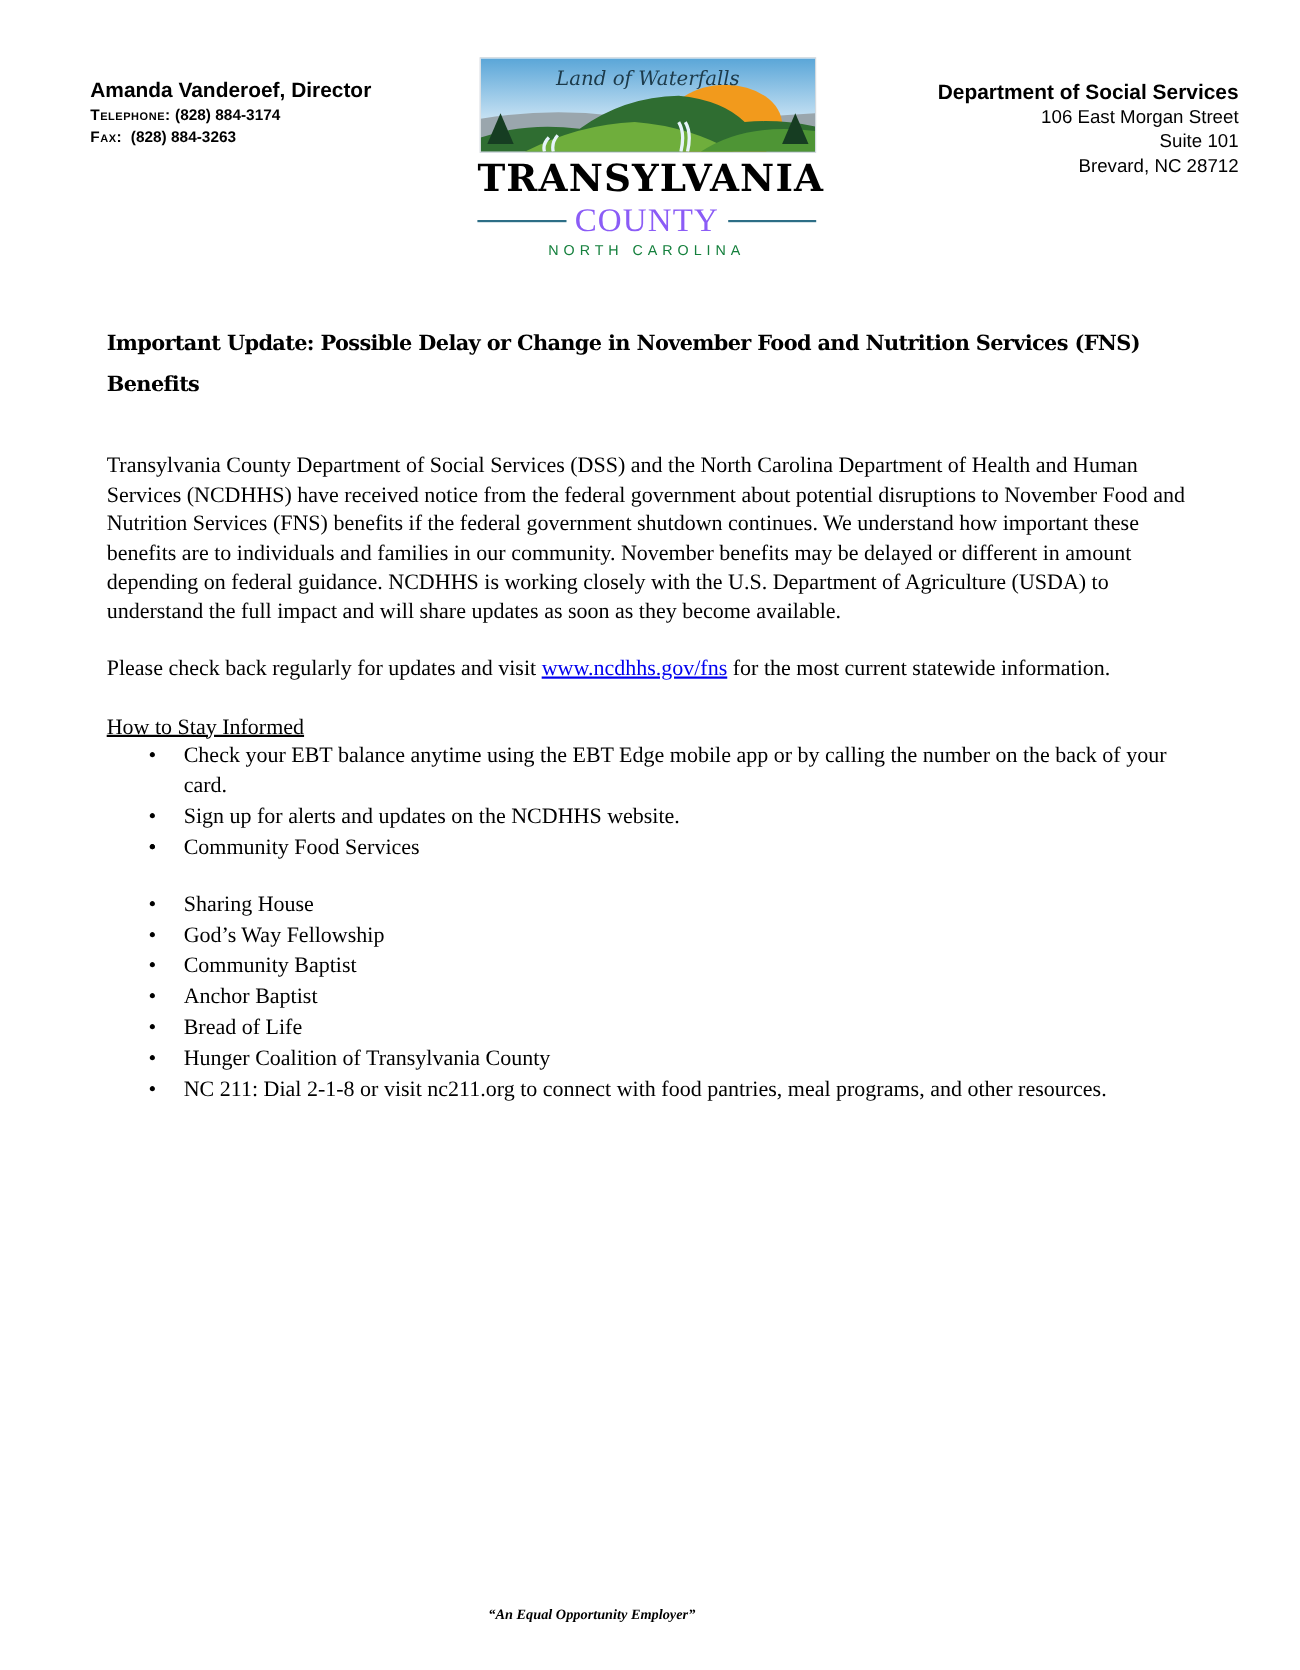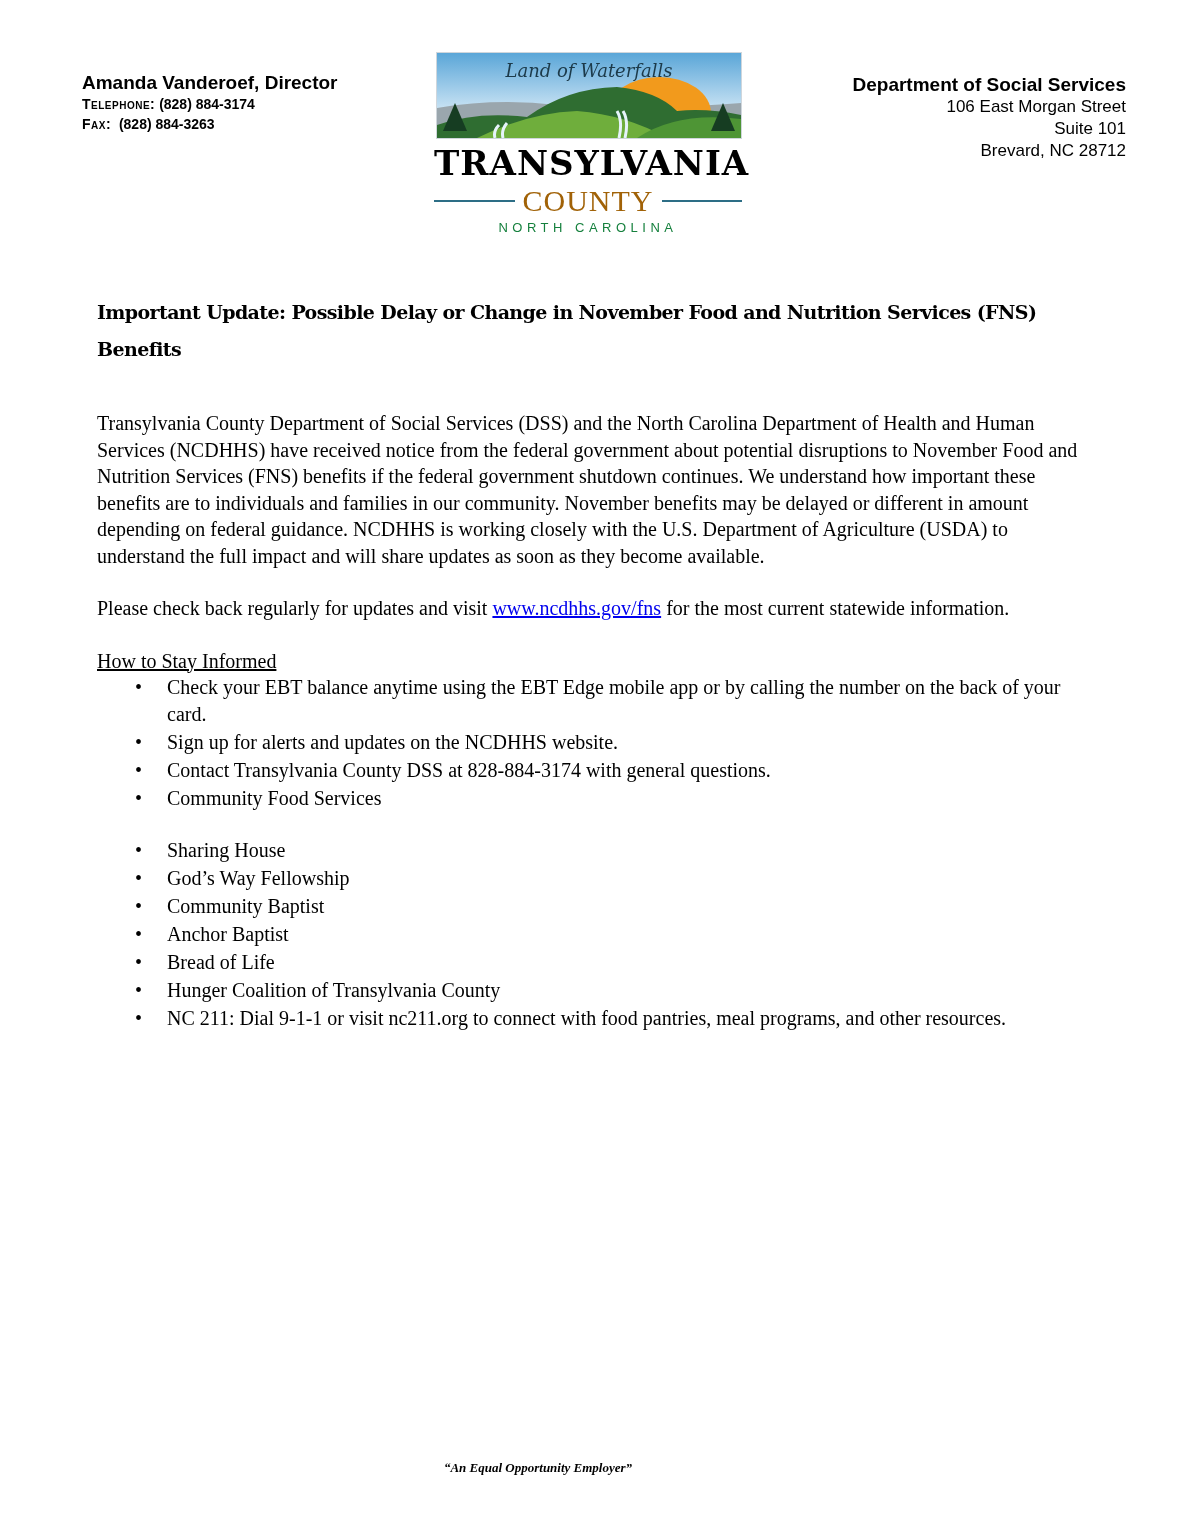--- a/index.html
+++ b/index.html
@@ -9,21 +9,21 @@
   .contact { font-size: 14px; font-weight: bold; line-height: 20px; }
   .contact .sc { font-variant: small-caps; letter-spacing: 0.5px; }
   .header-right { position: absolute; right: 56px; top: 74px; text-align: right; font-family: "Liberation Sans", sans-serif; }
   .dept { font-size: 19px; font-weight: bold; line-height: 22px; }
   .addr { font-size: 17px; line-height: 22px; }
   .logo { position: absolute; left: 434px; top: 52px; width: 308px; height: 186px; }
   .logo-banner { position: absolute; left: 2px; top: 0; width: 304px; height: 85px; overflow: hidden; border: 1px solid #cfd6dc; }
   .logo-name { position: absolute; left: 0; top: 92px; width: 308px; text-align: center; font-family: "DejaVu Serif", serif; font-weight: bold; font-size: 34px; color: #000000; letter-spacing: 1px; line-height: 38px; }
   .logo-county-row { position: absolute; left: 0; top: 133px; width: 308px; height: 32px; display: flex; align-items: center; }
   .logo-line { flex: 1; height: 2px; background: #2d6e86; }
-  .logo-county { font-family: "Liberation Serif", serif; font-size: 30px; color: #a16207; padding: 0 8px; letter-spacing: 1px; line-height: 30px; }
+  .logo-county { font-family: "Liberation Serif", serif; font-size: 30px; color: #8b5cf6; padding: 0 8px; letter-spacing: 1px; line-height: 30px; }
   .logo-state { position: absolute; left: 0; top: 168px; width: 308px; text-align: center; font-family: "Liberation Sans", sans-serif; font-size: 13px; letter-spacing: 4.5px; color: #15803d; }
   .title { position: absolute; left: 97px; top: 294px; width: 990px; font-family: "DejaVu Serif", serif; font-weight: bold; font-size: 19px; line-height: 37px; color: #000; letter-spacing: -0.6px; }
   .body { position: absolute; left: 97px; top: 410px; width: 995px; font-family: "Liberation Serif", serif; font-size: 20px; line-height: 26.5px; }
   .body p { margin: 0; }
   .gap { height: 26px; }
   a.link { color: #0000ee; text-decoration: underline; }
   .section-heading { text-decoration: underline; }
   ul { margin: 0; padding: 0 0 0 70px; list-style: none; }
   ul li { position: relative; line-height: 26.5px; margin-bottom: 1.5px; }
   ul li .bullet { position: absolute; left: -32px; top: 0; }
@@ -92,28 +92,28 @@
   <p>Transylvania County Department of Social Services (DSS) and the North Carolina Department of Health and Human Services (NCDHHS) have received notice from the federal government about potential disruptions to November Food and Nutrition Services (FNS) benefits if the federal government shutdown continues. We understand how important these benefits are to individuals and families in our community. November benefits may be delayed or different in amount depending on federal guidance. NCDHHS is working closely with the U.S. Department of Agriculture (USDA) to understand the full impact and will share updates as soon as they become available.</p>
   <div class="gap"></div>
   <p>
     <span>Please check back regularly for updates and visit </span><a class="link" href="#">www.ncdhhs.gov/fns</a><span> for the most current statewide information.</span>
   </p>
   <div class="gap"></div>
   <div class="section-heading">How to Stay Informed</div>
   <ul>
     <li><span class="bullet">•</span><span>Check your EBT balance anytime using the EBT Edge mobile app or by calling the number on the back of your card.</span></li>
     <li><span class="bullet">•</span><span>Sign up for alerts and updates on the NCDHHS website.</span></li>
-    <li><span class="bullet">•</span><span>Contact Transylvania County DSS at 828-884-3174 with general questions.</span></li>
+    <li><span class="bullet">•</span></li>
     <li><span class="bullet">•</span><span>Community Food Services</span></li>
   </ul>
   <div class="gap" style="height:24px"></div>
   <ul>
     <li><span class="bullet">•</span><span>Sharing House</span></li>
     <li><span class="bullet">•</span><span>God’s Way Fellowship</span></li>
     <li><span class="bullet">•</span><span>Community Baptist</span></li>
     <li><span class="bullet">•</span><span>Anchor Baptist</span></li>
     <li><span class="bullet">•</span><span>Bread of Life</span></li>
     <li><span class="bullet">•</span><span>Hunger Coalition of Transylvania County</span></li>
-    <li><span class="bullet">•</span><span>NC 211: Dial 9-1-1 or visit nc211.org to connect with food pantries, meal programs, and other resources.</span></li>
+    <li><span class="bullet">•</span><span>NC 211: Dial 2-1-8 or visit nc211.org to connect with food pantries, meal programs, and other resources.</span></li>
   </ul>
 </div>
 
 <div class="footer">“An Equal Opportunity Employer”</div>
 
 </body></html>

